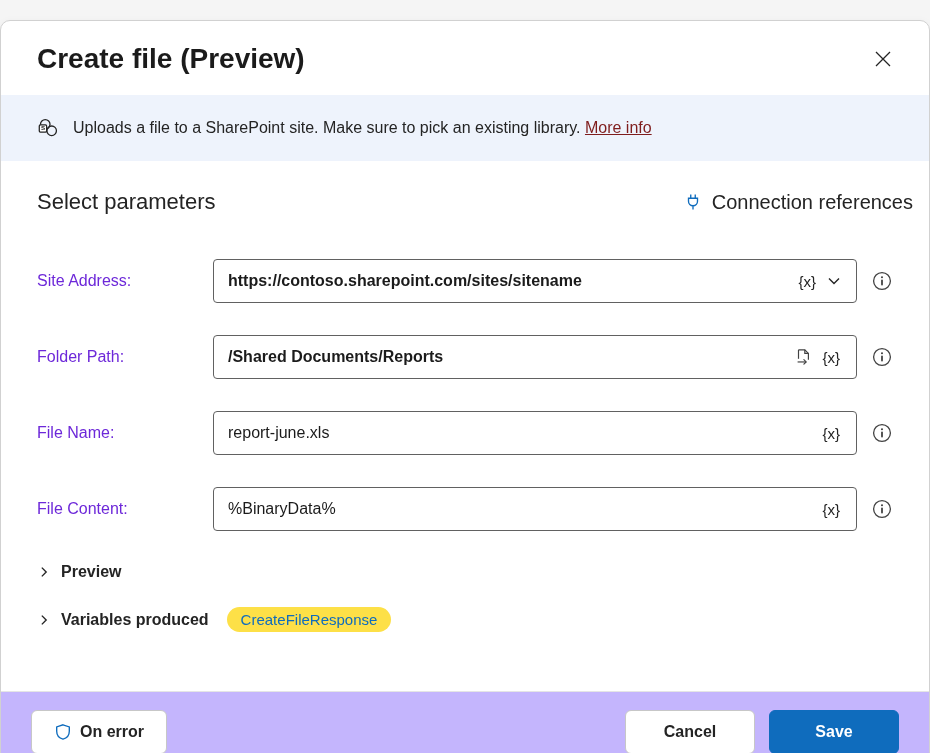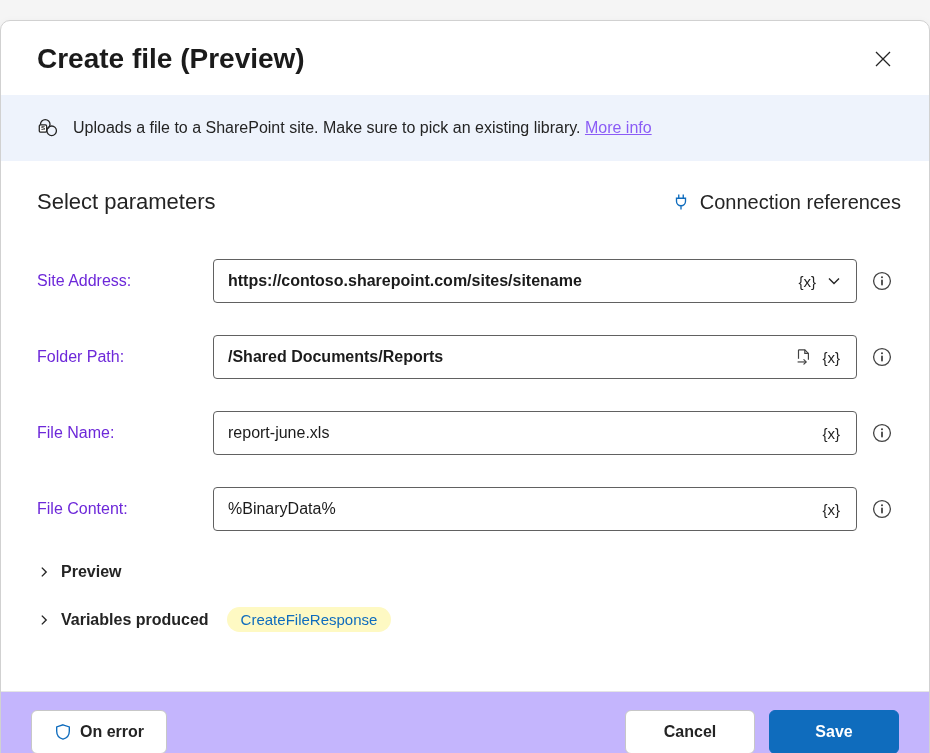--- a/index.html
+++ b/index.html
@@ -42,26 +42,26 @@
     }
     .info-bar {
       background: #eef3fc;
       padding: 22px 36px;
       display: flex;
       align-items: center;
       gap: 14px;
       font-size: 16px;
       color: #242424;
     }
-    .info-bar a { color:#8b5cf6; text-decoration: underline; }
+    .info-bar a { color:#7f1d1d; text-decoration: underline; }
     .params-header {
       display:flex;
       justify-content: space-between;
       align-items:center;
-      padding: 28px 28px 18px 36px;
+      padding: 28px 16px 18px 36px;
     }
     .params-header h2 {
       font-size: 22px;
       font-weight: 400;
       color:#242424;
     }
     .conn-ref {
       display:flex;
       align-items:center;
       gap:10px;
@@ -132,21 +132,21 @@
       align-items:center;
       gap:10px;
       font-size:16px;
       font-weight:600;
       color:#242424;
       margin: 4px 0 26px 0;
       cursor:pointer;
     }
     .chevron-row.vars { font-weight:600; margin-top:26px; }
     .chip {
-      background:#fef9c3;
+      background:#fde047;
       color:#0f6cbd;
       border-radius:14px;
       padding:4px 14px;
       font-size:15px;
       font-weight:400;
       margin-left:8px;
     }
     .footer {
       border-top:1px solid #e5e5e5;
       padding: 18px 30px;

